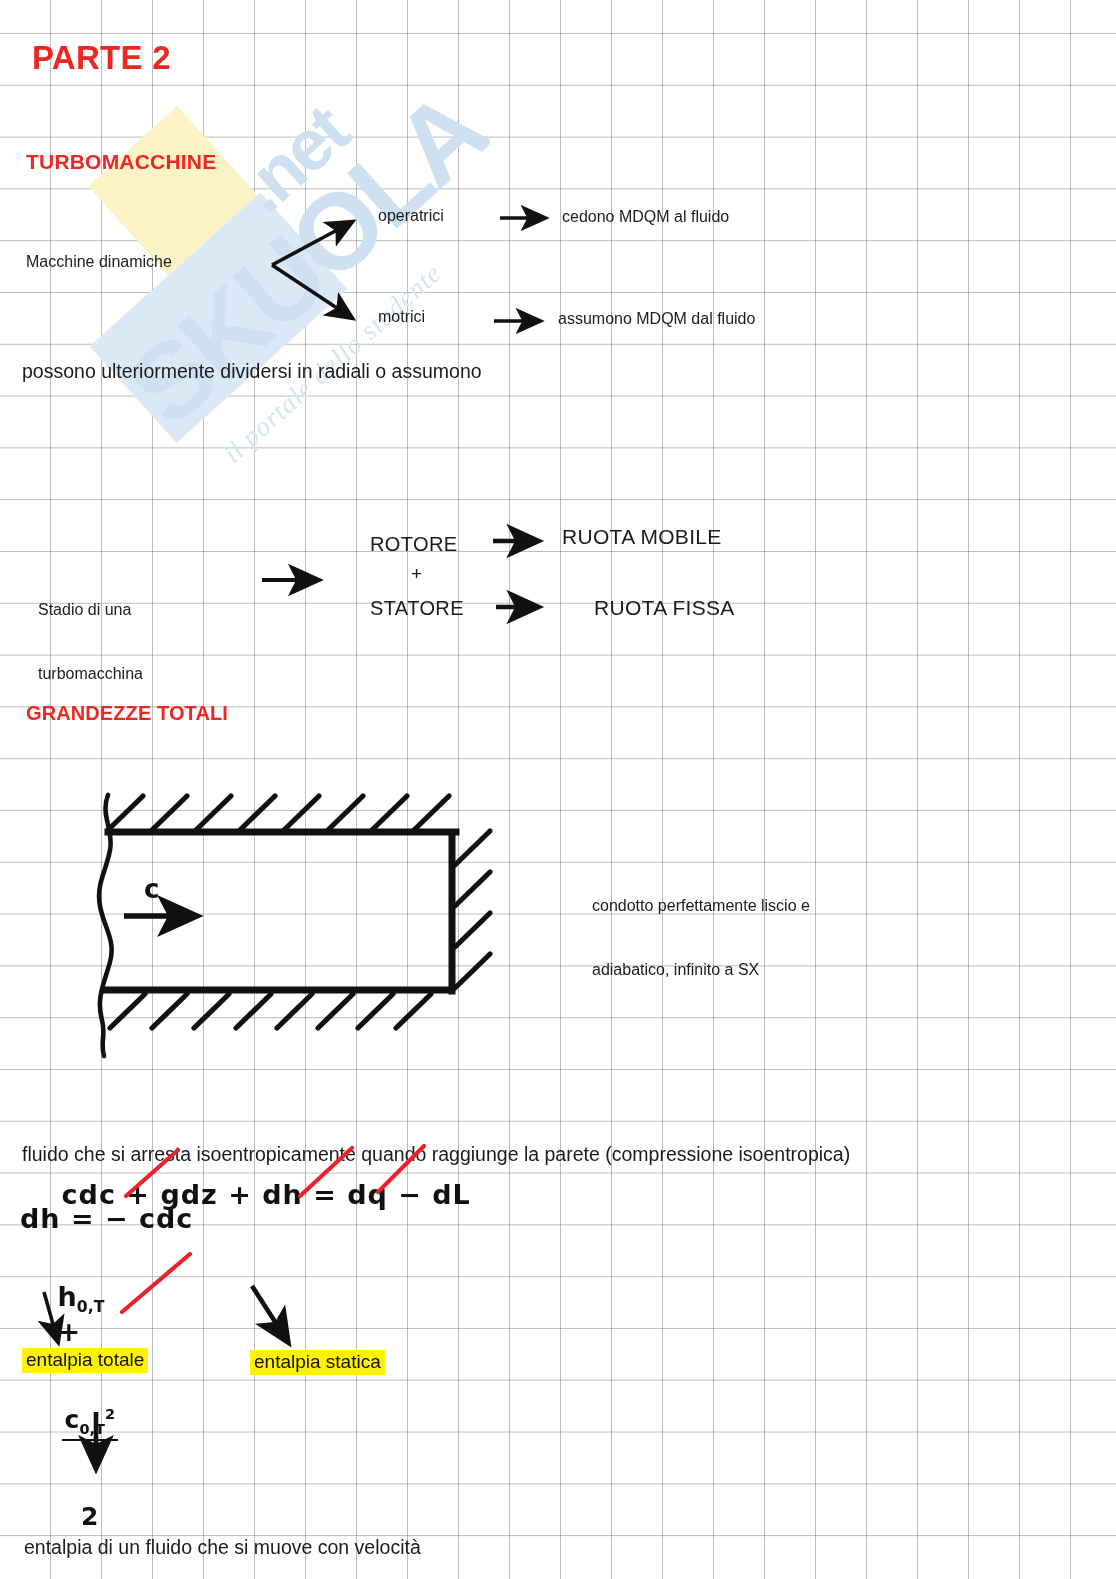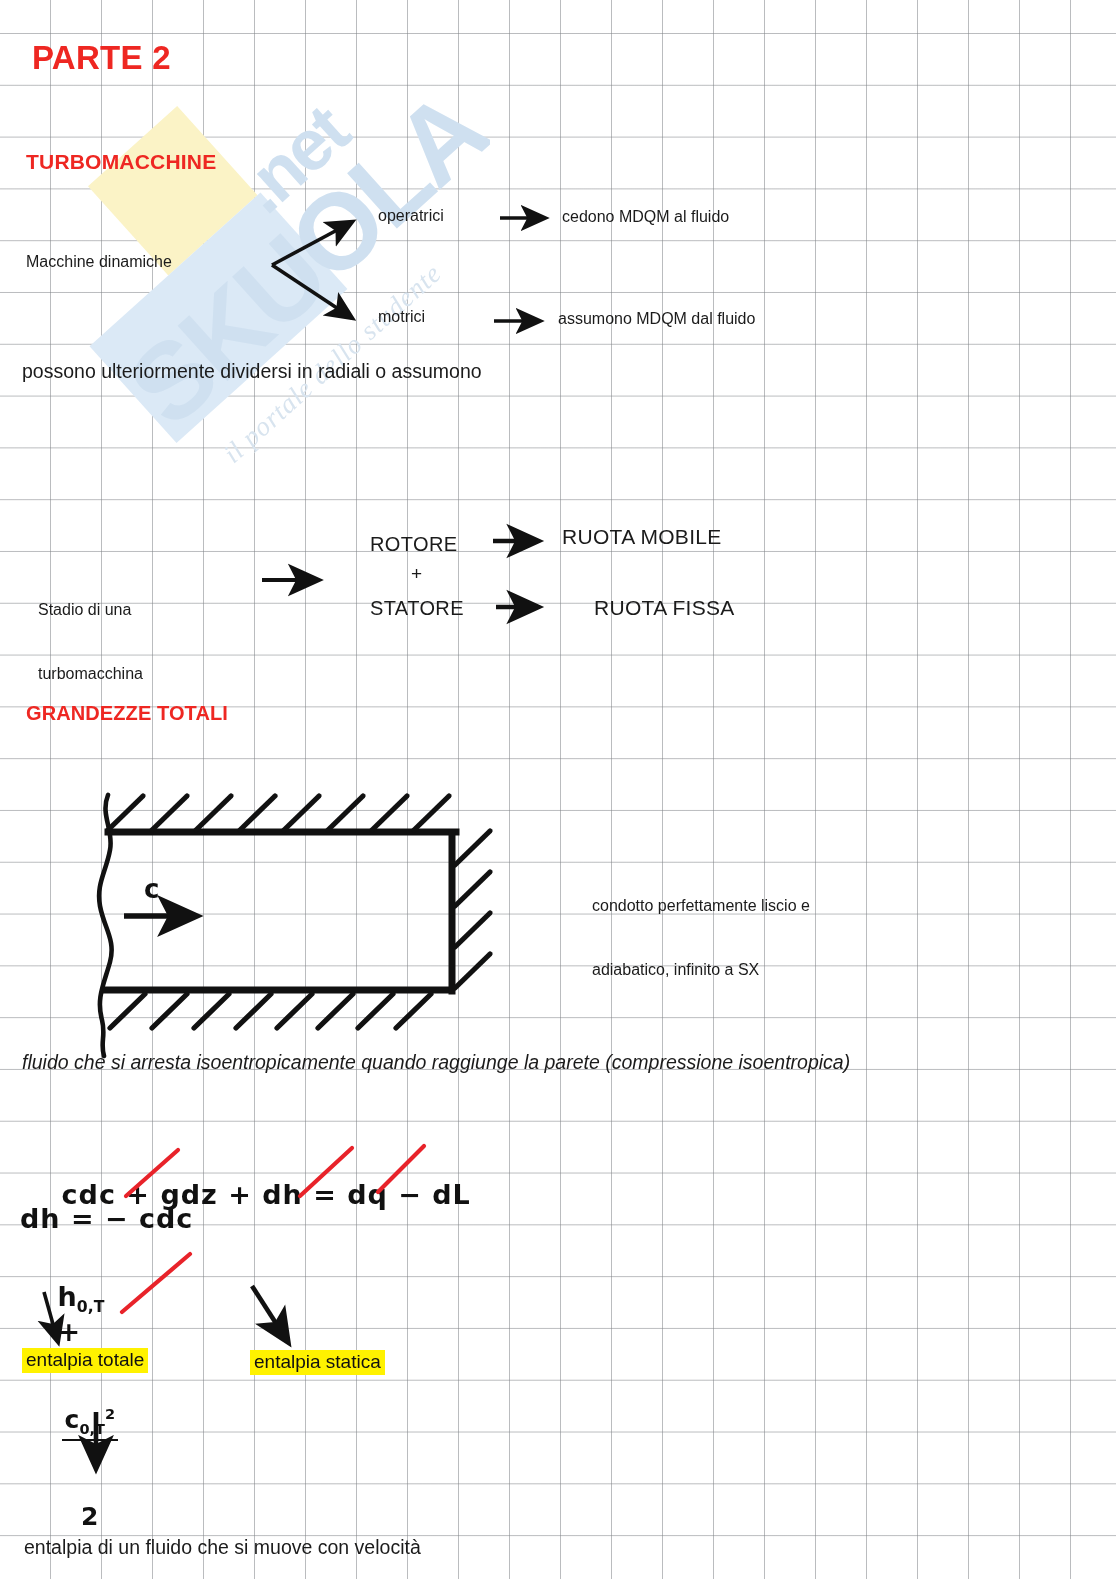--- a/index.html
+++ b/index.html
@@ -62,21 +62,21 @@
   .t-sono    { left: 22px;  top: 406px; }
 
   .t-stadio  { left: 38px;  top: 557px; }
   .t-rotore  { left: 370px; top: 531px; font-size: 20px; letter-spacing: 0.4px; }
   .t-plus    { left: 411px; top: 561px; font-size: 19px; }
   .t-statore { left: 370px; top: 595px; font-size: 20px; letter-spacing: 0.4px; }
   .t-rmob    { left: 562px; top: 523px; font-size: 21px; letter-spacing: 0.3px; }
   .t-rfis    { left: 562px; top: 594px; font-size: 21px; letter-spacing: 0.3px; padding-left: 32px; }
 
   .t-cond    { left: 592px; top: 853px; }
-  .t-fluido  { left: 22px;  top: 1050px; font-size: 19.5px; font-style: italic; }
+  .t-fluido  { left: 22px;  top: 1142px; font-size: 19.5px; }
   .t-ent-bot { left: 24px;  top: 1484px; font-size: 19.5px; }
 
   
   .hl {
     position: absolute;
     z-index: 4;
     background: #fff200;
     color: #111111;
     font-size: 19px;
     padding: 1px 4px 2px 4px;

